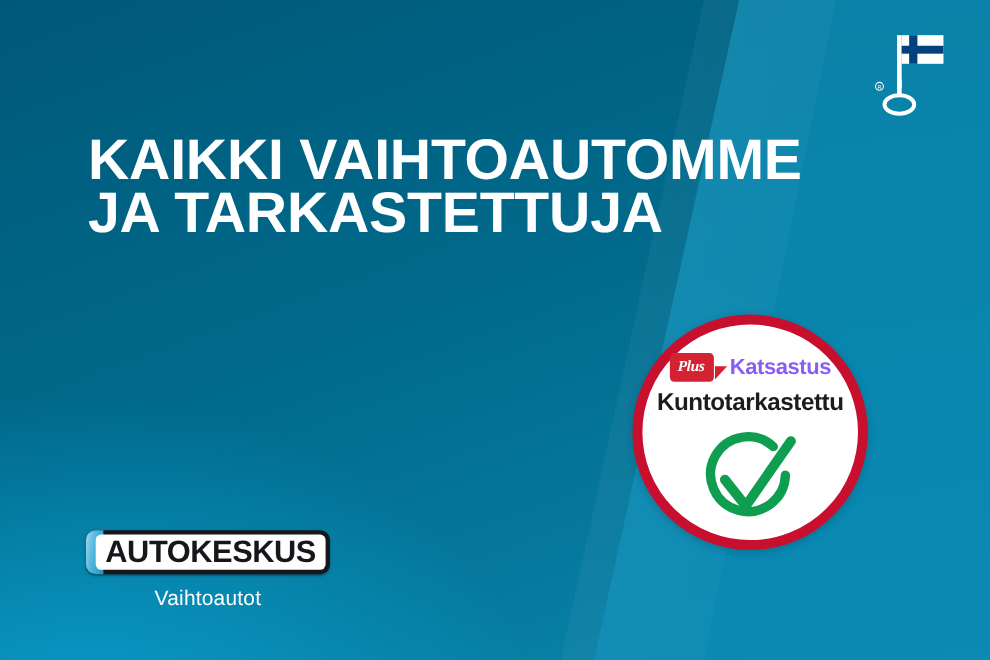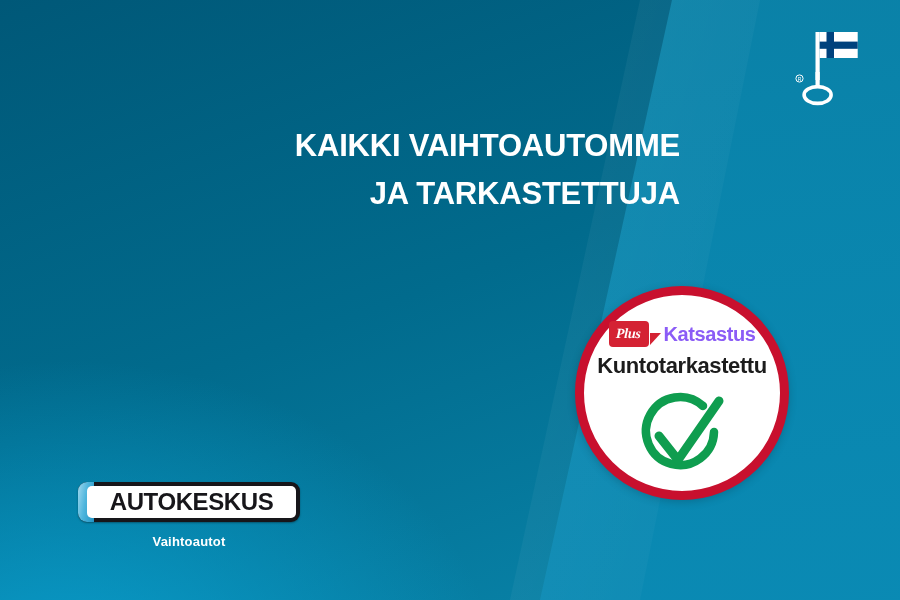--- a/index.html
+++ b/index.html
@@ -34,25 +34,24 @@
 
   
   #keyflag{
     position:absolute; left:790px; top:28px; width:72px; height:78px;
   }
 
   
   #headline{
     position:absolute; left:80px; top:122px; width:600px;
     color:#ffffff;
-    font-size:31px;
+    font-size:52px;
     line-height:48px;
     font-weight:bold;
     letter-spacing:-0.2px;
-    text-align:right;
   }
   #headline .hl{display:block;white-space:nowrap;}
 
   
   #subtitle{
     position:absolute; left:80px; top:341px; width:420px;
     color:#ffffff;
     font-size:17.5px;
     line-height:25px;
     font-weight:bold;
@@ -76,32 +75,32 @@
   .plate-inner{
     position:absolute;left:9px;top:4px;right:4px;bottom:4px;
     background:#ffffff;
     border-radius:5px;
     overflow:hidden;
   }
   .plate-word{
     position:absolute;left:0;right:0;top:50%;transform:translateY(-50%);
     text-align:center;
     color:#17161a;
-    font-size:24px;
+    font-size:28px;
     font-weight:bold;
     letter-spacing:-0.4px;
     font-family:"Liberation Sans", sans-serif;
   }
   #sublogo{
     margin-top:12px;
     width:222px;
     text-align:center;
     color:#ffffff;
-    font-size:13px;
-    font-weight:bold;
+    font-size:19px;
+    font-weight:normal;
     letter-spacing:.2px;
   }
 
   
   #badge{
     position:absolute; left:575px; top:286px;
     width:214px;height:214px;
     border-radius:50%;
     background:#ffffff;
     border:9px solid #c8102e;

